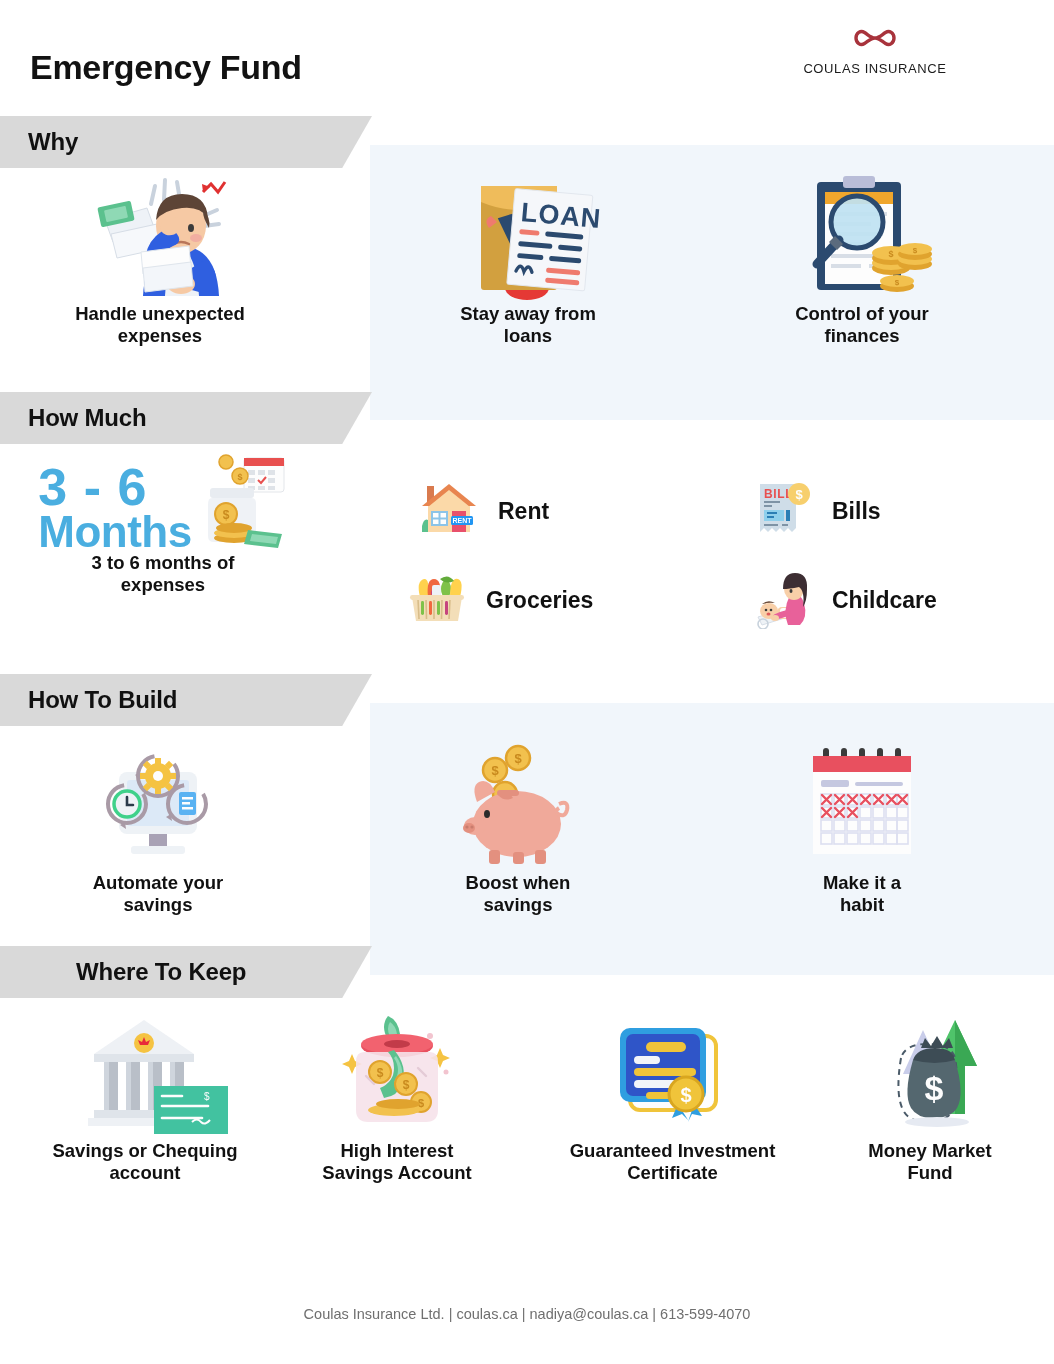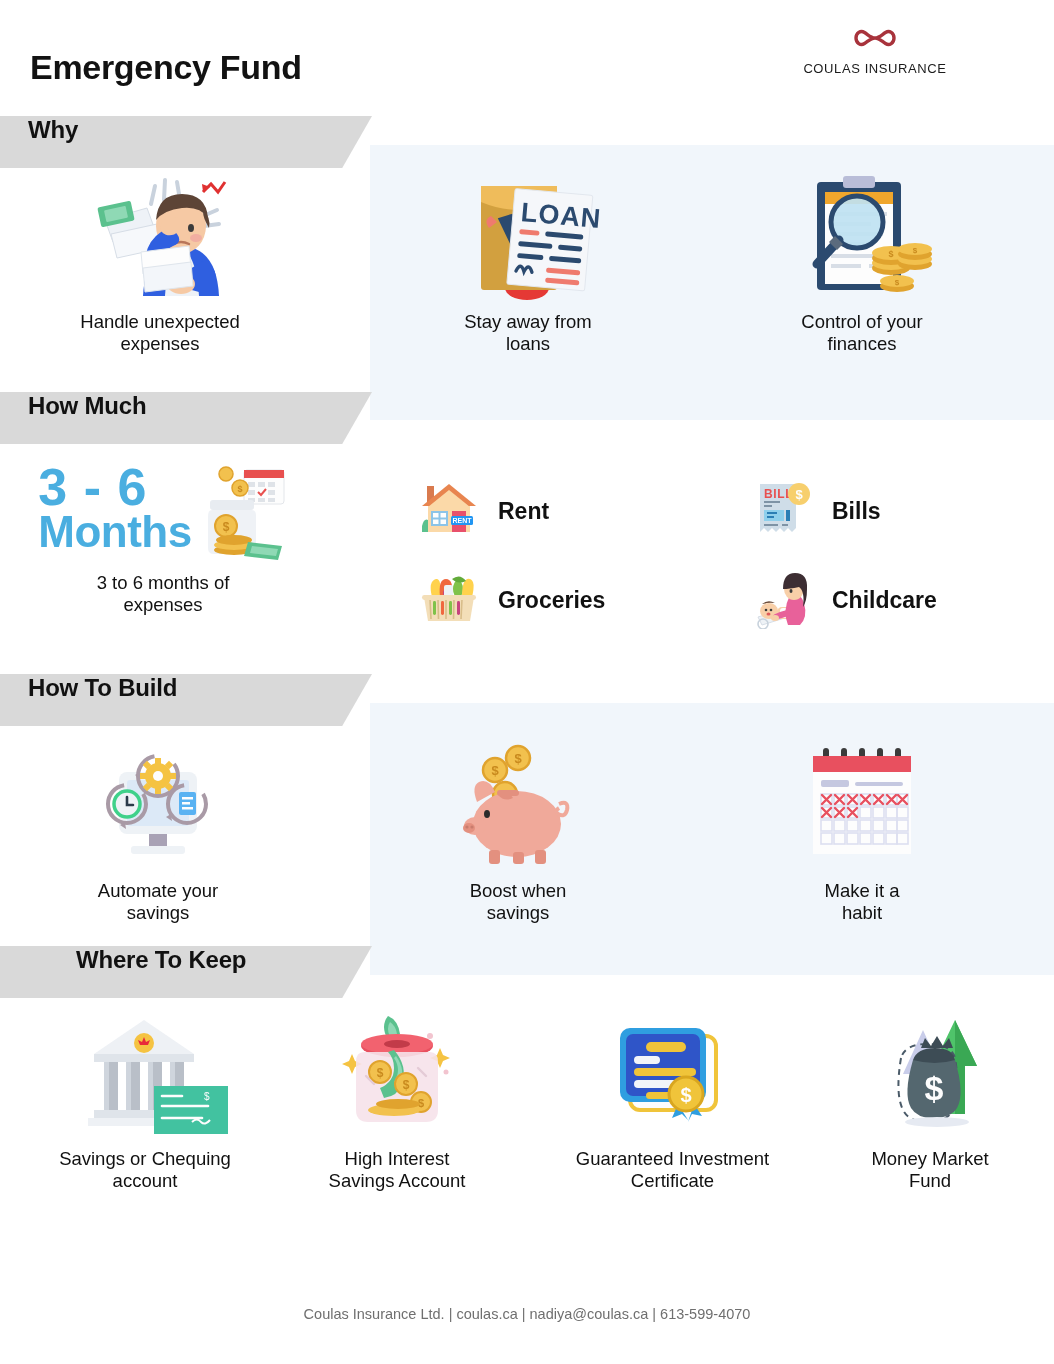--- a/index.html
+++ b/index.html
@@ -28,64 +28,64 @@
   .panel-blue { position:absolute; background:#f1f6fb; left:370px; }
   #panel-why   { top:145px;  width:684px; height:275px; }
   #panel-build { top:703px;  width:684px; height:272px; }
 
   
   .band {
     position:absolute; left:0; height:52px; width:372px;
     background:#d9d9d9;
     -webkit-clip-path: polygon(0 0, 100% 0, 92% 100%, 0 100%);
     clip-path: polygon(0 0, 100% 0, 92% 100%, 0 100%);
-    display:flex; 
+    display:flex; align-items:center;
   }
   .band-label {
     padding-left:28px; font-size:24px; font-weight:bold; color:#111; letter-spacing:-0.2px;
   }
   #band-why        { top:116px; }
   #band-howmuch    { top:392px; }
   #band-howtobuild { top:674px; }
   #band-wheretokeep{ top:946px;padding-left:48px; }
 
   
   .card { position:absolute; text-align:center; }
   .card .art { display:flex; align-items:flex-end; justify-content:center; }
   .card .caption {
-    font-size:18.5px; font-weight:normal; color:#111; line-height:1.18;
-    margin-top:8px; white-space:pre-line;
+    font-size:18.5px; font-weight:bold; color:#111; line-height:1.18;
+    white-space:pre-line;
   }
 
   
   #why-1  { left:20px;  top:168px; width:280px; }
   #why-2  { left:388px; top:168px; width:280px; }
   #why-3  { left:722px; top:168px; width:280px; }
 
   #hm-big { left:18px;  top:452px; width:290px; }
 
   
   .hmrow { position:absolute; display:flex; align-items:center; gap:18px; }
   .hmrow .hm-label { font-size:23px; font-weight:bold; color:#111; }
   #hm-rent      { left:418px; top:478px; }
   #hm-bills     { left:752px; top:478px; }
-  #hm-groceries { left:418px; top:567px; }
+  #hm-groceries { left:406px; top:567px; }
   #hm-childcare { left:752px; top:567px; }
 
   #build-1 { left:18px;  top:742px; width:280px;text-align:center; }
   #build-2 { left:378px; top:742px; width:280px; }
   #build-3 { left:722px; top:742px; width:280px; }
 
   #keep-1 { left:10px;  top:1010px; width:270px; }
   #keep-2 { left:272px; top:1010px; width:250px; }
   #keep-3 { left:520px; top:1010px; width:305px; }
   #keep-4 { left:815px; top:1010px; width:230px; }
 
   
-  .months-wrap { display:flex; align-items:flex-start; justify-content:center;margin-top:12px; }
+  .months-wrap { display:flex; align-items:flex-end; justify-content:center; }
   .months-text { text-align:left; line-height:0.92; }
   .months-num  { font-size:52px; font-weight:bold; color:#4aaee0; letter-spacing:1px; }
   .months-word { font-size:44px; font-weight:bold; color:#4aaee0; letter-spacing:-0.5px; }
 
   
   .footer {
     position:absolute; left:0; top:1306px; width:1054px; text-align:center;
     font-size:14.5px; color:#6f6f6f;
   }
 </style>

